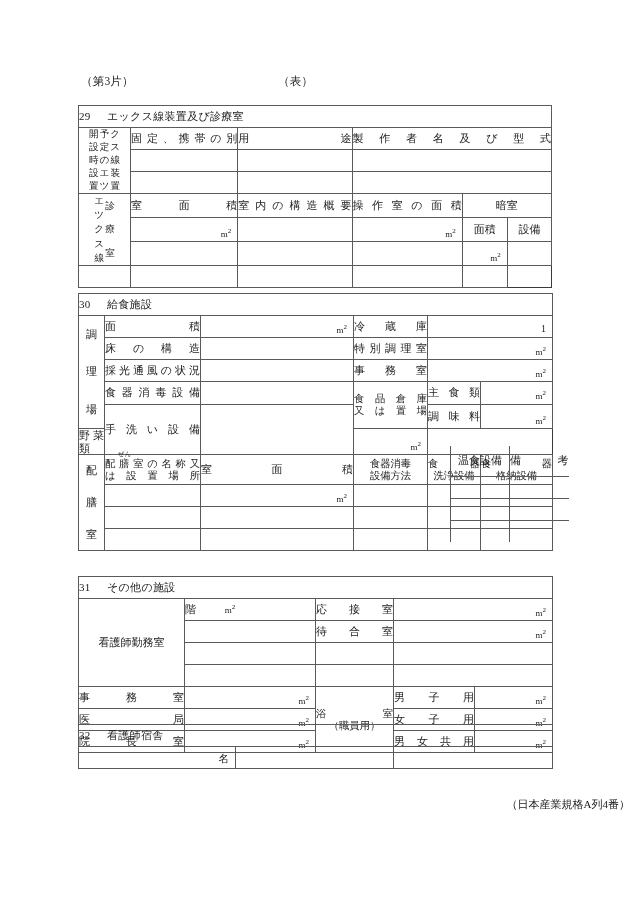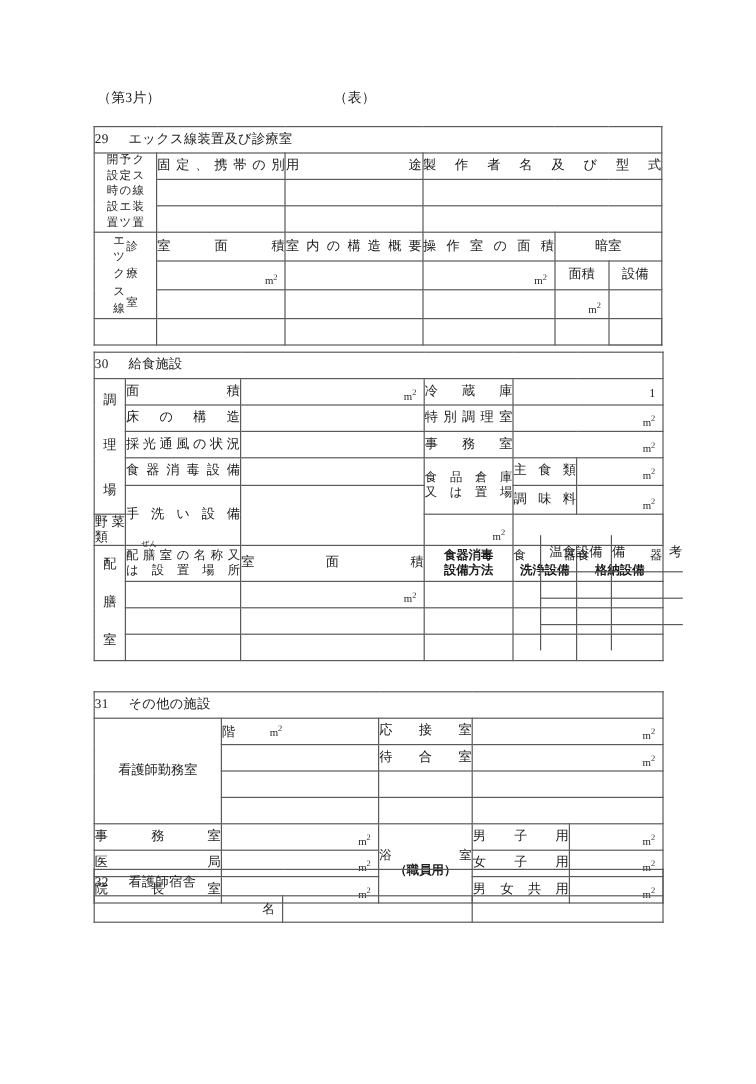--- a/index.html
+++ b/index.html
@@ -103,21 +103,21 @@
     padding: 2px 4px;
     line-height: 1.2;
   }
   td.lbl2 .ln {
     display: block;
     text-align: justify;
     text-align-last: justify;
     text-justify: inter-character;
     font-size: 10.3px;
   }
-  td.lbl2 .ln.c { text-align: left; text-align-last: center; font-weight: bold; }
+  td.lbl2 .ln.c { text-align: left; text-align-last: center; }
 
   
   td.unit {
     position: relative;
   }
   td.unit .u {
     position: absolute;
     right: 6px;
     bottom: 2px;
     font-size: 9px;
@@ -630,14 +630,17 @@
         <td class="unit">
           <span class="u" style="font-size:10.5px;bottom:3px">名</span>
         </td>
         <td></td>
         <td></td>
       </tr>
     </tbody>
       </table>
   </div>
 
+  <div class="footer" style="left:78px;">
+    <span>（日本産業規格A列4番）</span>
+  </div>
 
 </div>
 
 </body></html>

